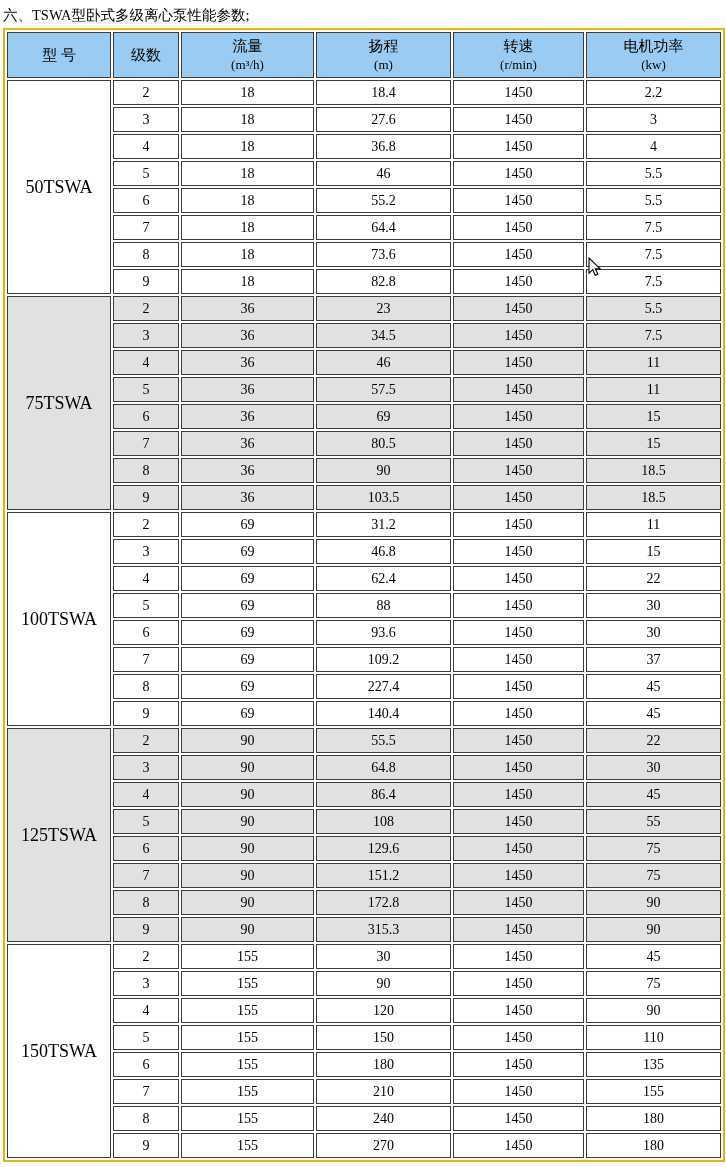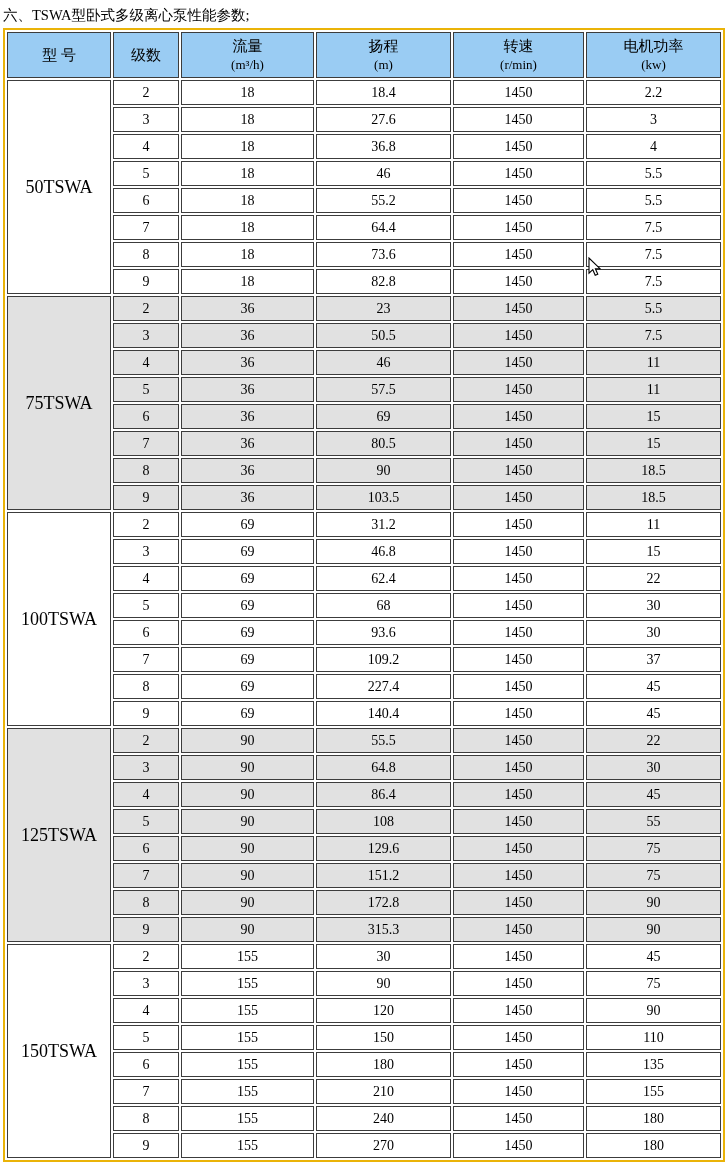--- a/index.html
+++ b/index.html
@@ -168,21 +168,21 @@
           <td rowspan="8" class="model-cell">75TSWA</td>
           <td>2</td>
           <td>36</td>
           <td>23</td>
           <td>1450</td>
           <td>5.5</td>
         </tr>
         <tr class="shaded">
           <td>3</td>
           <td>36</td>
-          <td>50.5</td>
+          <td>34.5</td>
           <td>1450</td>
           <td>7.5</td>
         </tr>
         <tr class="shaded">
           <td>4</td>
           <td>36</td>
           <td>46</td>
           <td>1450</td>
           <td>11</td>
         </tr>
@@ -239,21 +239,21 @@
         <tr>
           <td>4</td>
           <td>69</td>
           <td>62.4</td>
           <td>1450</td>
           <td>22</td>
         </tr>
         <tr>
           <td>5</td>
           <td>69</td>
-          <td>68</td>
+          <td>88</td>
           <td>1450</td>
           <td>30</td>
         </tr>
         <tr>
           <td>6</td>
           <td>69</td>
           <td>93.6</td>
           <td>1450</td>
           <td>30</td>
         </tr>

